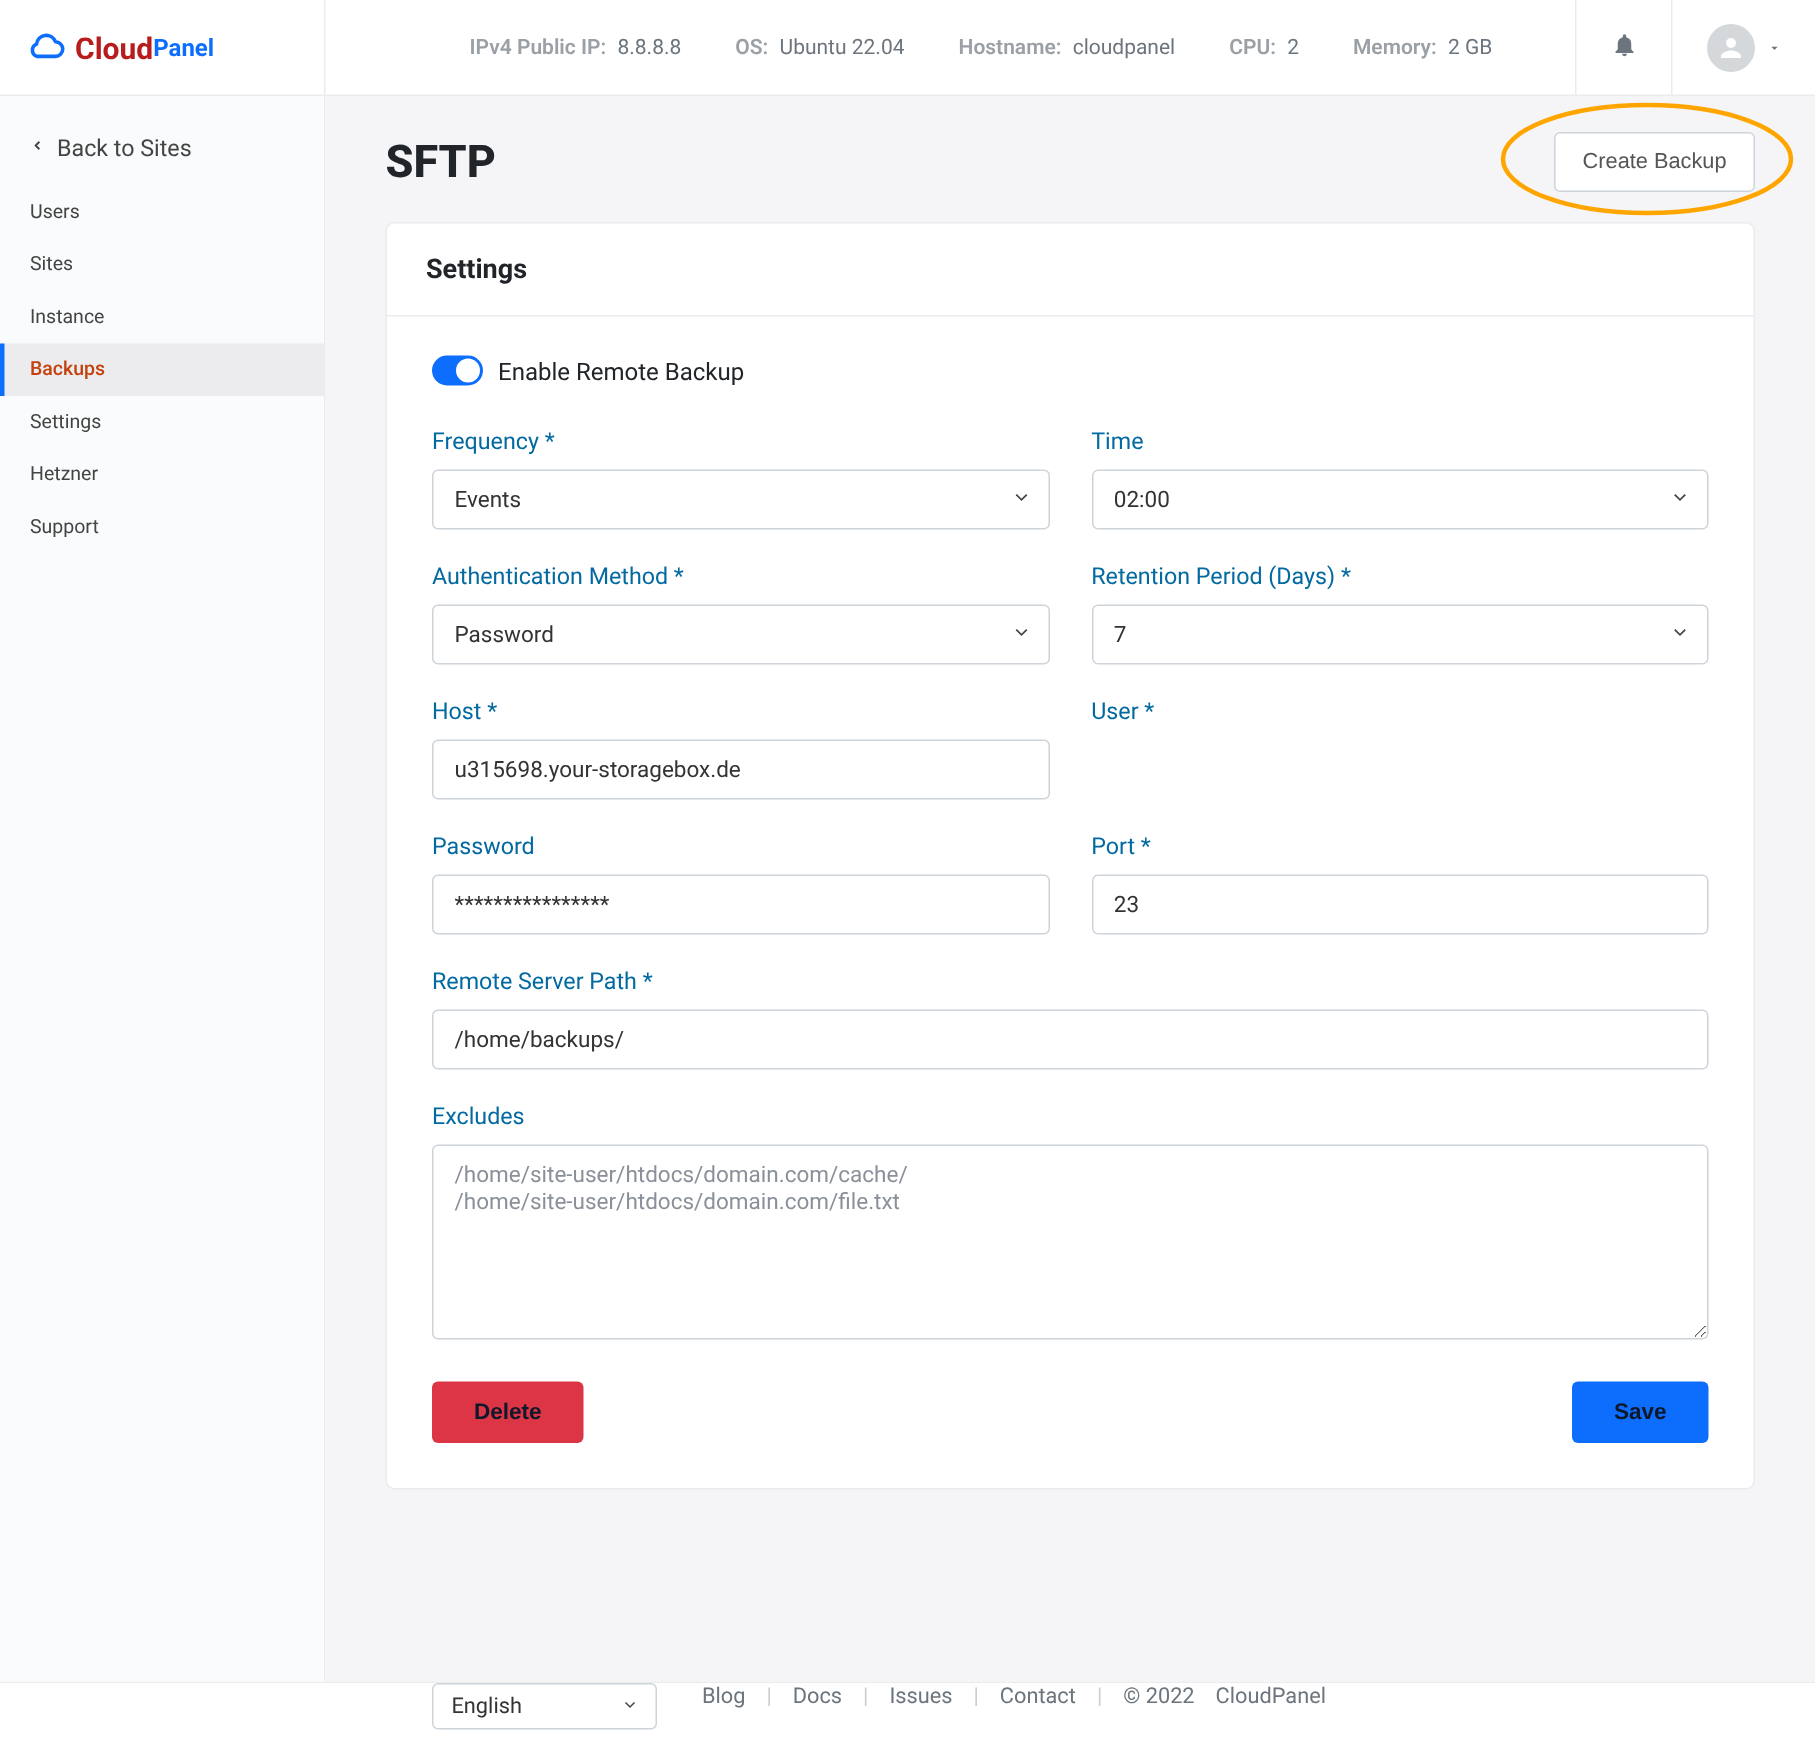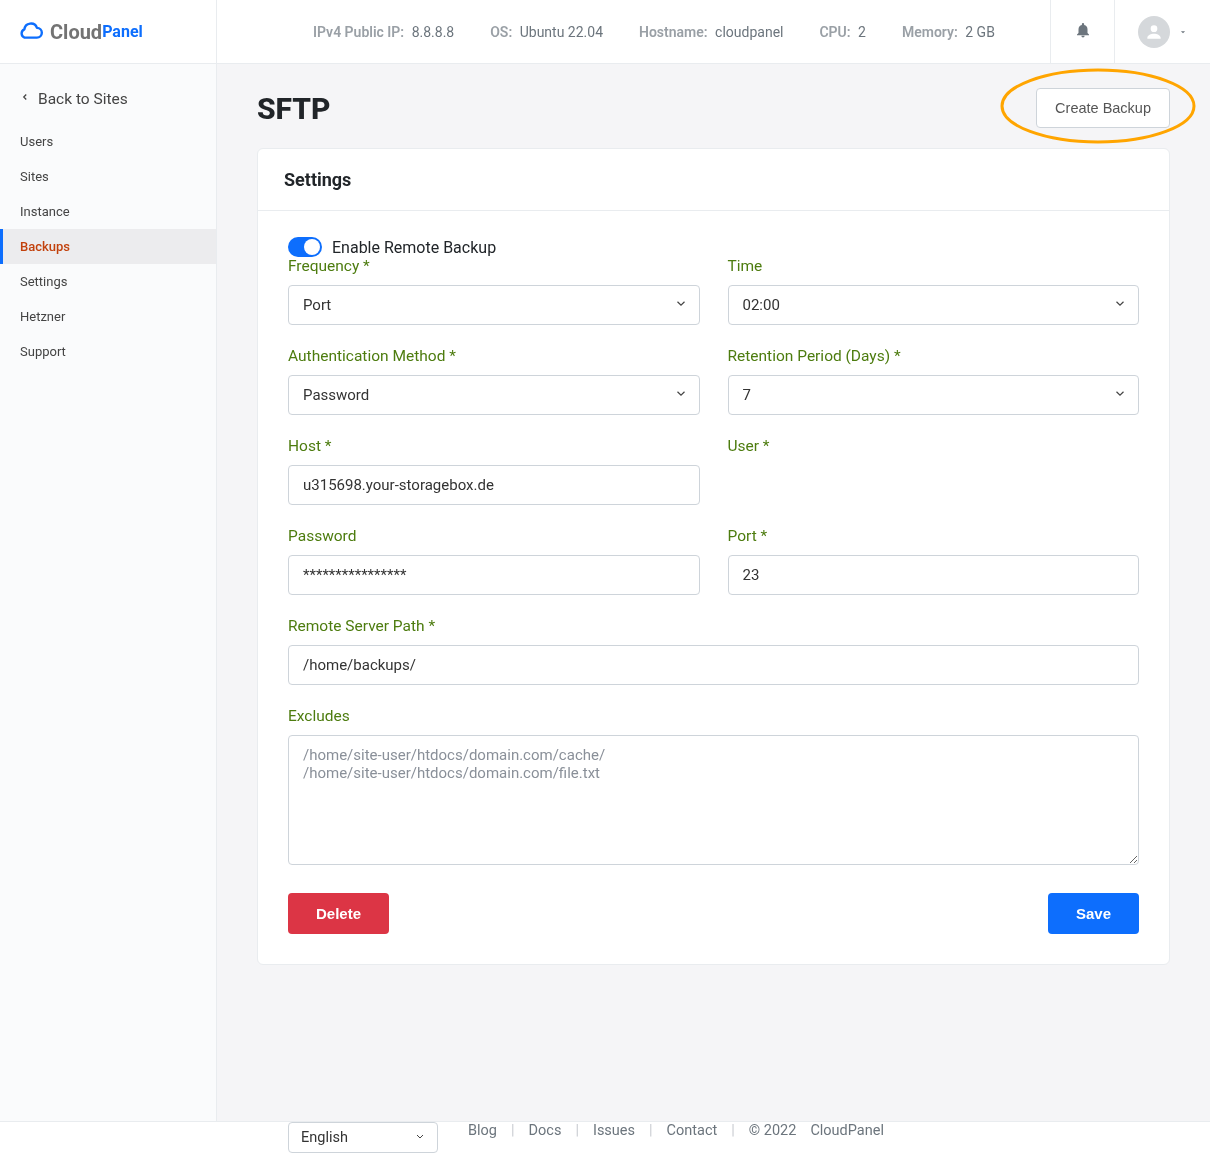--- a/index.html
+++ b/index.html
@@ -18,21 +18,21 @@
     --input-border:#ced4da;
   }
   *{box-sizing:border-box;}
   html,body{margin:0;padding:0;height:100%;font-family:-apple-system,BlinkMacSystemFont,"Segoe UI",Roboto,Helvetica,Arial,sans-serif;color:var(--text);background:var(--bg);}
   body{width:1210px;}
 
   
   .topbar{height:64px;display:flex;align-items:stretch;border-bottom:1px solid var(--border-light);}
   .brand-cell{width:217px;display:flex;align-items:center;padding:0 18px;border-right:1px solid var(--border-light);}
   .brand-cell .logo-icon{margin-right:6px;}
-  .brand-cloud{font-size:20px;font-weight:700;color:#737373;}
+  .brand-cloud{font-size:20px;font-weight:700;color:#b91c1c;}
   .brand-panel{font-size:16px;font-weight:700;color:var(--blue);}
   .topbar-meta{flex:1;display:flex;align-items:center;padding:0 46px 0 96px;gap:36px;font-size:14px;}
   .meta-item .meta-label{color:var(--text-light);font-weight:600;margin-right:4px;}
   .meta-item .meta-value{color:var(--text-muted);}
   .topbar-right{display:flex;align-items:stretch;}
   .icon-cell{width:64px;display:flex;align-items:center;justify-content:center;border-left:1px solid var(--border-light);color:#6c757d}
   .avatar-cell{width:96px;display:flex;align-items:center;justify-content:center;gap:6px;border-left:1px solid var(--border-light);}
   .avatar{width:32px;height:32px;border-radius:50%;background:#d5d8db;display:flex;align-items:center;justify-content:center;}
   .avatar svg{fill:#fff;}
   .caret-sm{margin-left:2px;}
@@ -49,40 +49,40 @@
   .page-header{display:flex;align-items:center;justify-content:space-between;margin-bottom:20px;position:relative;}
   .page-title{font-size:30px;font-weight:800;margin:0;}
   .create-backup-btn{background:#fff;border:1px solid var(--input-border);border-radius:4px;padding:11px 18px;font-size:14.5px;color:#555;font-weight:500;cursor:pointer;}
   .highlight-oval{position:absolute;right:-28px;top:-22px;pointer-events:none;}
 
   .card{background:#fff;border:1px solid var(--border-light);border-radius:6px;}
   .card-header{padding:20px 26px;border-bottom:1px solid var(--border-light);}
   .card-header h3{margin:0;font-size:18px;font-weight:700;}
   .card-body{padding:26px 30px 30px;}
 
-  .toggle-row{display:flex;align-items:center;gap:10px;}
+  .toggle-row{display:flex;align-items:center;gap:10px;margin-bottom:28px;}
   .toggle{width:34px;height:20px;border-radius:999px;background:var(--blue);position:relative;display:inline-block;}
   .toggle .knob{position:absolute;top:2px;right:2px;width:16px;height:16px;border-radius:50%;background:#fff;}
   .toggle-label{font-size:16px;}
 
   .form-grid{display:grid;grid-template-columns:1fr 1fr;column-gap:28px;row-gap:22px;}
   .form-group.full{grid-column:1 / -1;}
-  label.fld-label{display:block;font-size:15.5px;margin-bottom:10px;color:#4d7c0f;}
+  label.fld-label{display:block;font-size:15.5px;margin-bottom:10px;color:#0369a1;}
   .sel, .inp, .ta{
     width:100%;border:1px solid var(--input-border);border-radius:4px;
     background:#fff;font-size:15px;color:#333;padding:10px 14px;font-family:inherit;
   }
   .sel{appearance:none;background:#fff;position:relative;}
   .sel-wrap{position:relative;}
   .sel-wrap .chev{position:absolute;right:12px;top:50%;transform:translateY(-50%);pointer-events:none;color:#444;}
   .ta{min-height:130px;resize:both;}
   .ta::placeholder{color:#8a9099;}
 
   .btn-row{display:flex;justify-content:space-between;margin-top:24px;}
-  .btn{border:none;border-radius:4px;padding:12px 28px;font-size:15px;font-weight:600;cursor:pointer;color:#ffffff;}
+  .btn{border:none;border-radius:4px;padding:12px 28px;font-size:15px;font-weight:600;cursor:pointer;color:#0f172a;}
   .btn-danger{background:var(--red);}
   .btn-primary{background:var(--blue);}
 
   
   .footer{height:54px;border-top:1px solid var(--border-light);display:flex;align-items:flex-start;padding:0 0 0 288px;gap:14px;font-size:14.5px;color:var(--text-muted);}
   .footer .lang-sel{margin-right:16px;}
   .footer a{color:var(--text-muted);text-decoration:none;}
   .footer .sep{color:#c9ccd1;}
   .lang-sel{position:relative;width:150px;}
   .lang-sel .sel{padding:6px 12px;font-size:14.5px;}
@@ -190,21 +190,21 @@
             <span class="knob"></span>
           </span>
           <span class="toggle-label">Enable Remote Backup</span>
         </div>
 
         <div class="form-grid">
 
           <div class="form-group">
             <label class="fld-label">Frequency *</label>
             <div class="sel-wrap">
-              <div class="sel">Port</div>
+              <div class="sel">Events</div>
               <span class="chev">
                 <svg width="14" height="14" viewBox="0 0 24 24" fill="none" stroke="currentColor" stroke-width="2">
                     <polyline points="6 9 12 15 18 9"></polyline>
                   </svg>
               </span>
             </div>
           </div>
 
           <div class="form-group">
             <label class="fld-label">Time</label>

